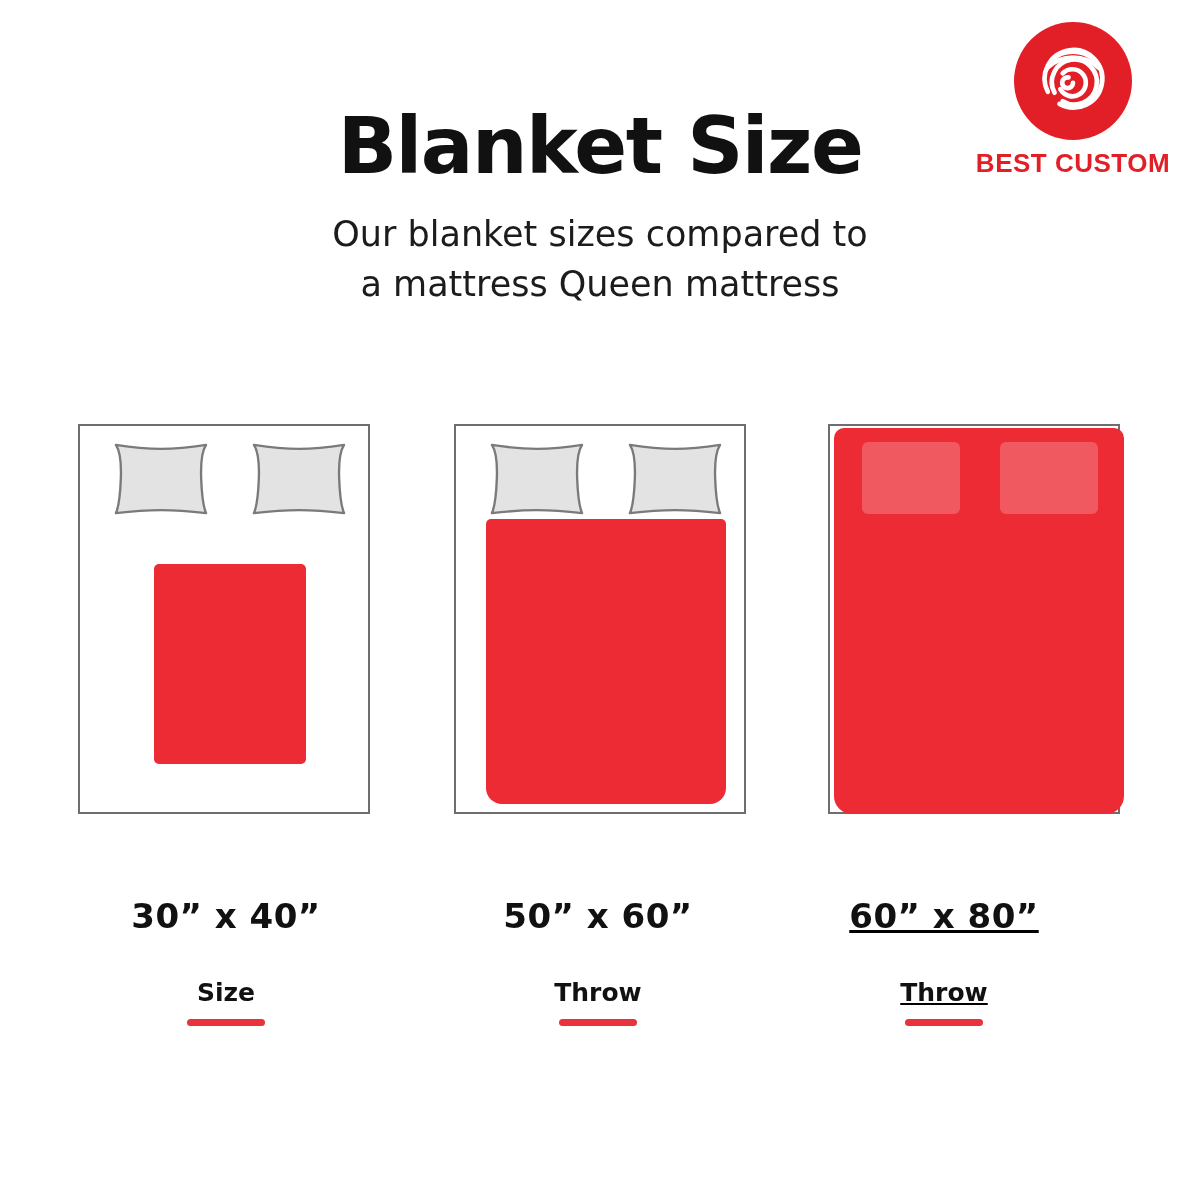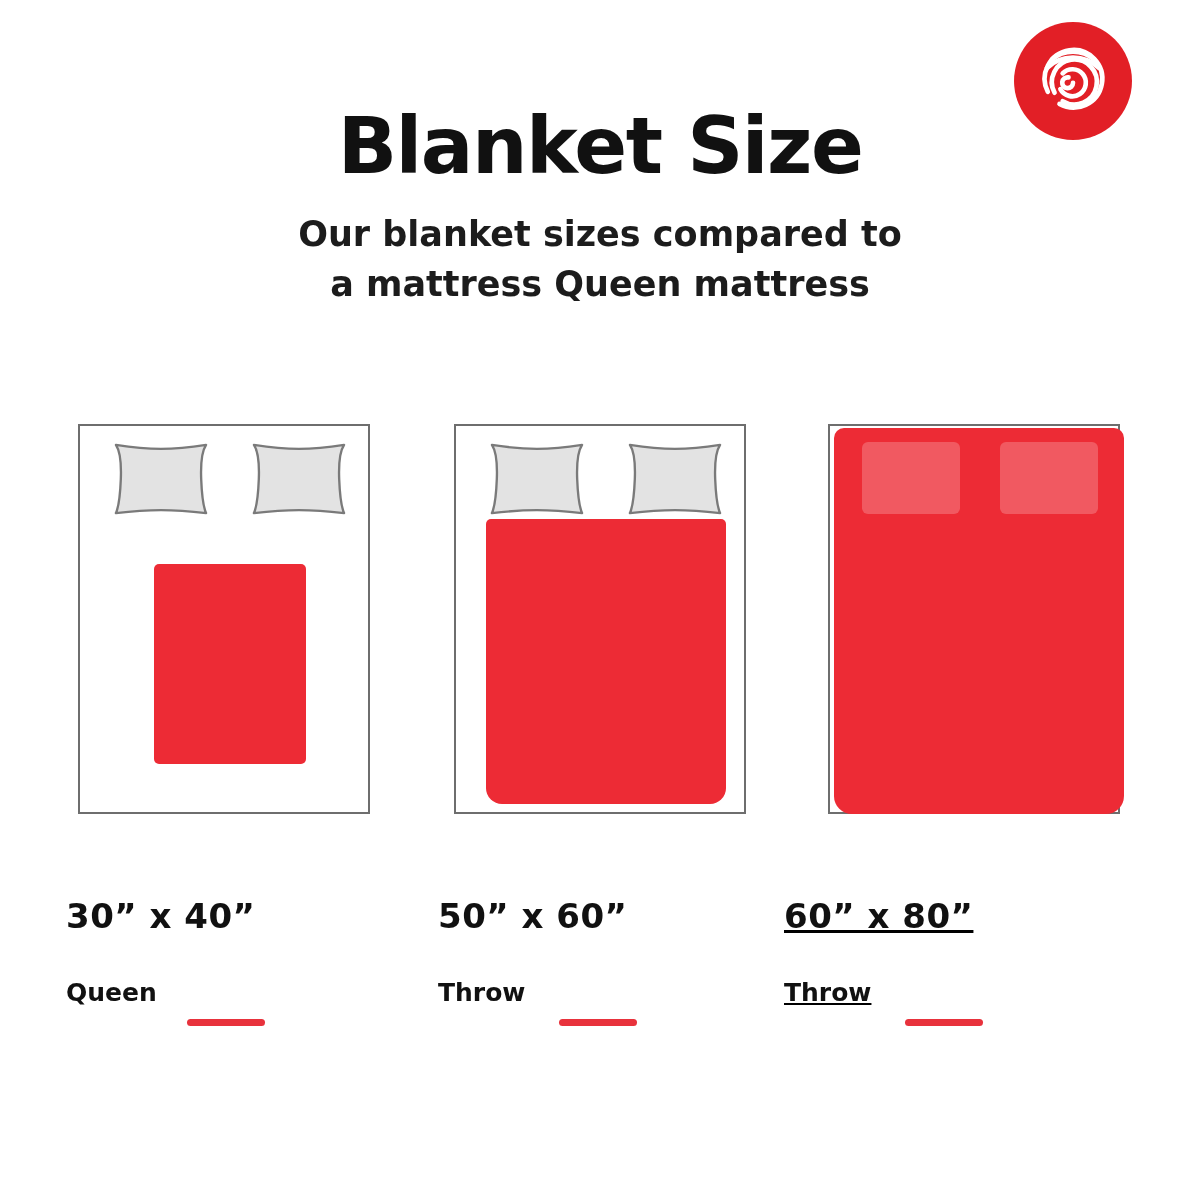--- a/index.html
+++ b/index.html
@@ -52,21 +52,21 @@
     font-size: 78px;
     font-weight: bold;
     letter-spacing: -1.5px;
     color: #111111;
     line-height: 1.08;
   }
   #subtitle {
     margin-top: 22px;
     font-family: "DejaVu Sans", sans-serif;
     font-size: 35px;
-    font-weight: bold;
+    font-weight: normal;
     color: #1c1c1c;
     line-height: 1.42;
   }
 
   
   #beds {
     position: absolute;
     top: 424px; left: 0; width: 1200px;
     height: 392px;
   }
@@ -131,21 +131,21 @@
   
   #captions {
     position: absolute;
     top: 896px; left: 0; width: 1200px;
     height: 160px;
   }
   .caption-col {
     position: absolute;
     top: 0;
     width: 320px;
-    text-align: left;
+    text-align: center;
   }
   #caption-col-0 { left: 66px; }
   #caption-col-1 { left: 438px; }
   #caption-col-2 { left: 784px; text-decoration: underline; }
 
   .dimension {
     font-family: "DejaVu Sans", sans-serif;
     font-size: 34px;
     font-weight: bold;
     color: #111111;
@@ -176,20 +176,21 @@
         <g fill="none" stroke="#FFFFFF" stroke-linecap="round" stroke-width="5.2">
           <path d="M50 52 a6 6 0 1 1 -5 -6"></path>
           <path d="M38.5 41.5 a15 15 0 1 1 -2.5 17.5"></path>
           <path d="M29.5 63 a25 25 0 1 1 9 9.5"></path>
           <path d="M22 62 a32 32 0 1 1 13 13.5"></path>
           <path d="M26.5 26 a36 36 0 0 1 47 0"></path>
           <path d="M21 35.5 a42 42 0 0 1 58 0"></path>
         </g>
       </svg>
     </div>
+    <div id="brand-name">BEST CUSTOM</div>
   </div>
 
   <div id="heading">
     <div id="title">Blanket Size</div>
     <div id="subtitle">
       <div>Our blanket sizes compared to</div>
       <div>a mattress Queen mattress</div>
     </div>
   </div>
 
@@ -235,21 +236,21 @@
         </div>
       </div>
     </div>
 
   </div>
 
   <div id="captions">
 
     <div class="caption-col" id="caption-col-0">
       <div class="dimension">30” x 40”</div>
-      <div class="size-name">Queen</div>
+      <div class="size-name">Size</div>
       <div class="underline-bar"></div>
     </div>
 
     <div class="caption-col" id="caption-col-1">
       <div class="dimension">50” x 60”</div>
       <div class="size-name">Throw</div>
       <div class="underline-bar"></div>
     </div>
 
     <div class="caption-col" id="caption-col-2">

